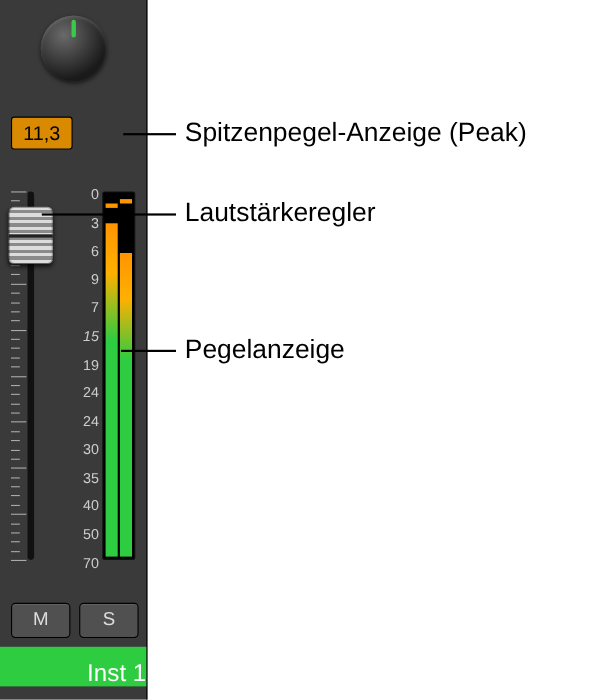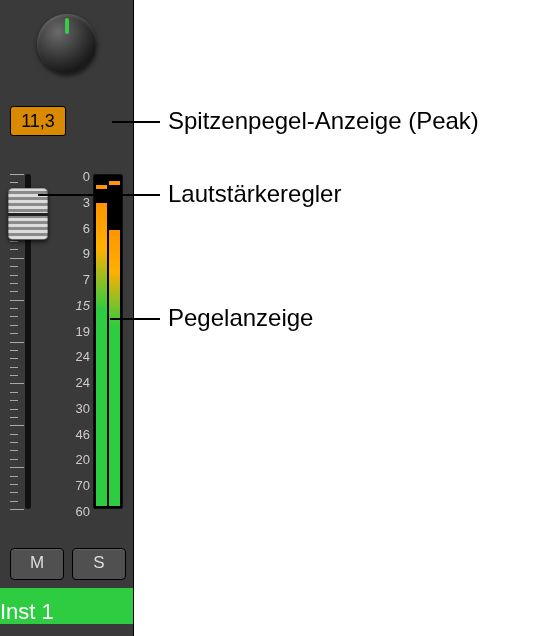--- a/index.html
+++ b/index.html
@@ -183,21 +183,21 @@
   }
 
   
   .ch-name {
     position:absolute;
     left:0; top:588px;
     width:133px; height:36px;
     background:#2ecc40;
     color:#fff;
     font-size:22px;
-    text-align:left;
+    text-align:right;
     line-height:48px;
   }
 
   
   .callout {
     position:absolute;
     font-size:24px;
     color:#000;
     white-space:nowrap;
   }
@@ -275,24 +275,24 @@
         <span class="db" style="top: 0px;">0</span>
         <span class="db" style="top: 25.7692px;">3</span>
         <span class="db" style="top: 51.5385px;">6</span>
         <span class="db" style="top: 77.3077px;">9</span>
         <span class="db" style="top: 103.077px;">7</span>
         <span class="db" style="top: 128.846px; font-style: italic;">15</span>
         <span class="db" style="top: 154.615px;">19</span>
         <span class="db" style="top: 180.385px;">24</span>
         <span class="db" style="top: 206.154px;">24</span>
         <span class="db" style="top: 231.923px;">30</span>
-        <span class="db" style="top: 257.692px;">46</span>
-        <span class="db" style="top: 283.462px;">20</span>
-        <span class="db" style="top: 309.231px;">70</span>
-        <span class="db" style="top: 335px;">60</span>
+        <span class="db" style="top: 257.692px;">35</span>
+        <span class="db" style="top: 283.462px;">40</span>
+        <span class="db" style="top: 309.231px;">50</span>
+        <span class="db" style="top: 335px;">70</span>
       </div>
 
     <div class="meter-bg">
       <div class="meter-bar">
         <div class="meter-fill" id="mfL" style="height: 92%;"></div>
         <div class="meter-peak-hold" id="mphL" style="bottom: 96.5%;"></div>
       </div>
       <div class="meter-bar">
         <div class="meter-fill" id="mfR" style="height: 84%;"></div>
         <div class="meter-peak-hold" id="mphR" style="bottom: 97.5%;"></div>

